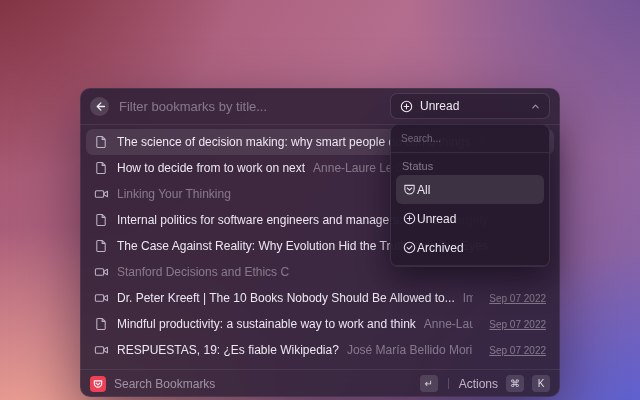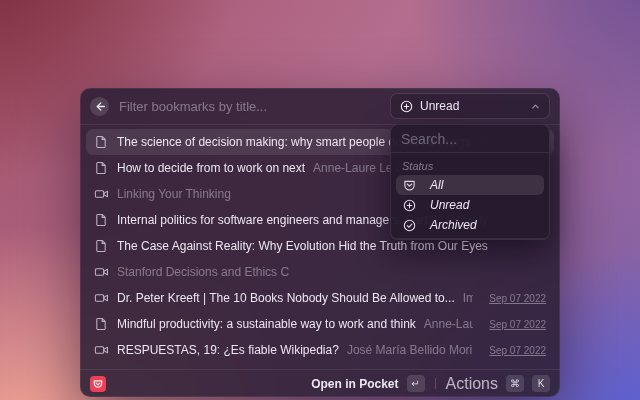--- a/index.html
+++ b/index.html
@@ -60,45 +60,45 @@
   .row .subtitle { color:rgba(233,228,238,.42); overflow:hidden; text-overflow:clip; }
   .row .date { margin-left:auto; color:rgba(233,228,238,.42); font-size:10px; flex-shrink:0; padding-left:8px;text-decoration:underline; }
   
   .footer { height:27px; flex:0 0 27px; display:flex; align-items:center; padding:0 10px; gap:8px; }
   .pocket-badge {
     width:16px; height:16px; border-radius:4px; display:flex; align-items:center; justify-content:center;
   }
   .footer .app-name { font-size:12px; color:rgba(233,228,238,.55); }
   .footer .spacer { flex:1; }
   .footer .action-label { font-size:12px; font-weight:bold; color:#ece7f1; }
-  .footer .action-label2 { font-size:16px; color:rgba(233,228,238,.75); }
+  .footer .action-label2 { font-size:12px; color:rgba(233,228,238,.75); }
   .key {
     min-width:18px; height:17px; padding:0 4px; border-radius:4px;
     background:rgba(255,255,255,.13); color:#ddd6e4;
     font-size:10px; display:flex; align-items:center; justify-content:center;
   }
   .vsep { width:1px; height:11px; background:rgba(255,255,255,.18); margin:0 2px; }
   
   .dropdown {
     position:absolute; top:36px; right:10px; width:160px; z-index:5;
     background:rgba(38,27,46,.97);
     border:1px solid rgba(255,255,255,.09);
     border-radius:8px;
     box-shadow:0 12px 30px rgba(10,4,18,.55);
     overflow:hidden;
   }
   .dd-search {
     width:100%; height:27px; padding:0 10px; background:transparent; border:none; outline:none;
-    font-family:"Liberation Sans", sans-serif; font-size:14px; color:#efeaf3;
+    font-family:"Liberation Sans", sans-serif; font-size:10px; color:#efeaf3;
   }
   .dd-search::placeholder { color:rgba(235,228,242,.35); }
-  .dd-section { padding:3px 5px;font-style:italic; }
+  .dd-section { padding:3px 5px; }
   .dd-header { font-size:11px; color:rgba(233,228,238,.45); padding:4px 6px 3px 6px; }
   .dd-item {
-    height:20px; display:flex; align-items:center; gap:13px; padding:0 7px;
+    height:29px; display:flex; align-items:center; gap:0; padding:0 7px;
     border-radius:6px; font-size:12px; color:#ece7f1;
   }
   .dd-item.selected { background:rgba(255,255,255,.10); }
   .dd-item .dicon { flex:0 0 14px; display:flex; color:#ddd6e4; }
   svg { display:block; }
 </style>
 </head>
 <body>
 
 <div class="window">
@@ -250,22 +250,22 @@
 
   <div class="divider"></div>
 
   <div class="footer">
     <div class="pocket-badge" style="background-color: rgb(239, 64, 86);">
       <svg width="10" height="10" viewBox="0 0 12 12">
           <path d="M1.6 2.2h8.8v3.1a4.4 4.4 0 0 1-8.8 0z" fill="none" stroke="#fff" stroke-width="1.4" stroke-linejoin="round"></path>
           <path d="M3.8 5 6 7l2.2-2" fill="none" stroke="#fff" stroke-width="1.4" stroke-linecap="round" stroke-linejoin="round"></path>
         </svg>
     </div>
+    <span class="app-name">Search Bookmarks</span>
     <span class="spacer"></span>
-    <span class="action-label">Open in Pocket</span>
     <span class="key">↵</span>
     <span class="vsep"></span>
     <span class="action-label2">Actions</span>
     <span class="key">⌘</span>
     <span class="key">K</span>
   </div>
 
   <div class="dropdown">
     <input class="dd-search" value="" placeholder="Search..." style="">
     <div class="divider"></div>

